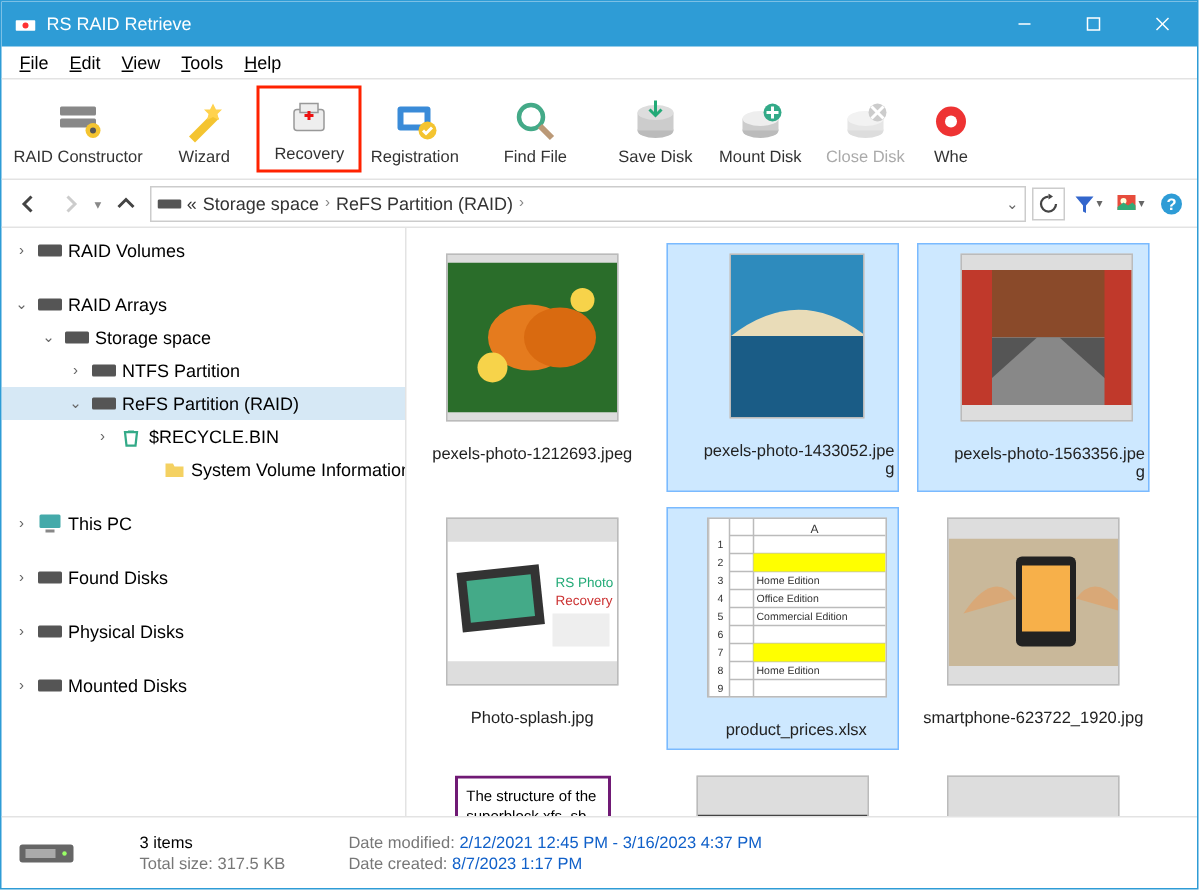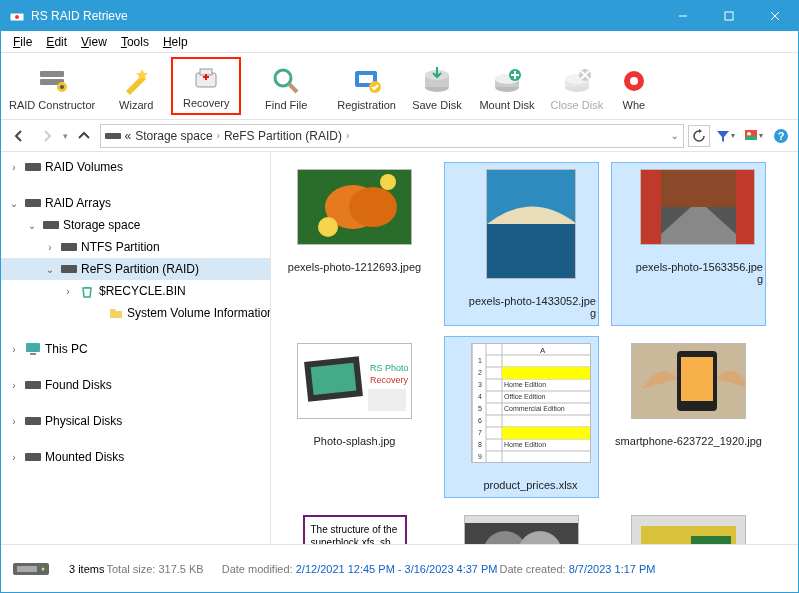--- a/index.html
+++ b/index.html
@@ -29,25 +29,25 @@
 .main { flex: 1; display: flex; overflow: hidden; }
 .tree { width: 270px; border-right: 1px solid #e3e3e3; overflow-y: auto; padding: 4px 0; font-size: 12px; }
 .tree-item { display: flex; align-items: center; height: 22px; padding-left: 6px; gap: 4px; white-space: nowrap; }
 .tree-item.selected { background: #d6e8f5; }
 .tree-item .exp { width: 14px; text-align: center; color: #666; font-size: 10px; }
 .tree-item .node-icon { width: 16px; height: 16px; display: flex; align-items: center; justify-content: center; }
 .content { flex: 1; overflow: auto; padding: 10px 6px; }
 .thumb-grid { display: flex; flex-wrap: wrap; gap: 10px 12px; }
 .thumb { width: 155px; display: flex; flex-direction: column; align-items: center; padding: 6px 2px; border: 1px solid transparent; }
 .thumb.selected { background: #cde8ff; border-color: #7abaff; padding-left: 20px; }
-.thumb .img { width: 115px; height: 76px; background: #ddd; border: 1px solid #bbb; display: flex; align-items: center; justify-content: center; overflow: hidden; }
+.thumb .img { width: 115px; height: 112px; background: #ddd; border: 1px solid #bbb; display: flex; align-items: center; justify-content: center; overflow: hidden; }
 .thumb .cap { font-size: 11px; color: #222; margin-top: 16px; text-align: right; word-break: break-all; max-width: 100%; }
 .status { height: 48px; border-top: 1px solid #e3e3e3; display: flex; align-items: center; padding: 4px 10px; font-size: 11px; gap: 18px; }
 .status .disk-ic { width: 40px; height: 24px; }
-.status .col { display: flex; flex-direction: row; gap: 2px; }
+.status .col { display: flex; flex-direction: column; gap: 2px; margin-left: 24px; }
 .status .gray { color: #777; }
 .status .blue { color: #1060c9; }
 svg { display: block; }
 </style>
 </head>
 <body>
 
 <div class="titlebar">
   <span class="app-icon">
     <svg width="16" height="16" viewBox="0 0 16 16">
@@ -109,39 +109,39 @@
     <span class="ic">
         <svg width="32" height="32" viewBox="0 0 32 32">
           <rect x="6" y="10" width="20" height="14" rx="2" fill="#eee" stroke="#999"></rect>
           <rect x="10" y="6" width="12" height="6" fill="#eee" stroke="#999"></rect>
           <rect x="13" y="13" width="6" height="2" fill="#e11"></rect>
           <rect x="15" y="11" width="2" height="6" fill="#e11"></rect>
         </svg>
       </span>
     <span>Recovery</span>
   </div>
-  <div class="tool" style="min-width:90px">
-    <span class="ic">
-        <svg width="32" height="32" viewBox="0 0 32 32">
-          <circle cx="13" cy="13" r="8" fill="none" stroke="#4a8" stroke-width="3"></circle>
-          <line x1="19" y1="19" x2="27" y2="27" stroke="#b97" stroke-width="4"></line>
-        </svg>
-      </span>
-    <span>Find File</span>
-  </div>
   <div class="tool">
     <span class="ic">
         <svg width="32" height="32" viewBox="0 0 32 32">
           <rect x="4" y="6" width="22" height="16" rx="2" fill="#3a8bd8"></rect>
           <rect x="8" y="10" width="14" height="8" fill="#fff"></rect>
           <circle cx="24" cy="22" r="6" fill="#f4c430"></circle>
           <path d="M21 22 l2 2 l4 -4" stroke="#fff" fill="none" stroke-width="2"></path>
         </svg>
       </span>
     <span>Registration</span>
+  </div>
+  <div class="tool" style="min-width:90px">
+    <span class="ic">
+        <svg width="32" height="32" viewBox="0 0 32 32">
+          <circle cx="13" cy="13" r="8" fill="none" stroke="#4a8" stroke-width="3"></circle>
+          <line x1="19" y1="19" x2="27" y2="27" stroke="#b97" stroke-width="4"></line>
+        </svg>
+      </span>
+    <span>Find File</span>
   </div>
   <div class="tool">
     <span class="ic">
         <svg width="32" height="32" viewBox="0 0 32 32">
           <ellipse cx="16" cy="22" rx="12" ry="5" fill="#bbb"></ellipse>
           <rect x="4" y="10" width="24" height="12" fill="#ccc"></rect>
           <ellipse cx="16" cy="10" rx="12" ry="5" fill="#ddd"></ellipse>
           <path d="M16 2 v10 M12 8 l4 4 l4 -4" fill="none" stroke="#2a7" stroke-width="2"></path>
         </svg>
       </span>

